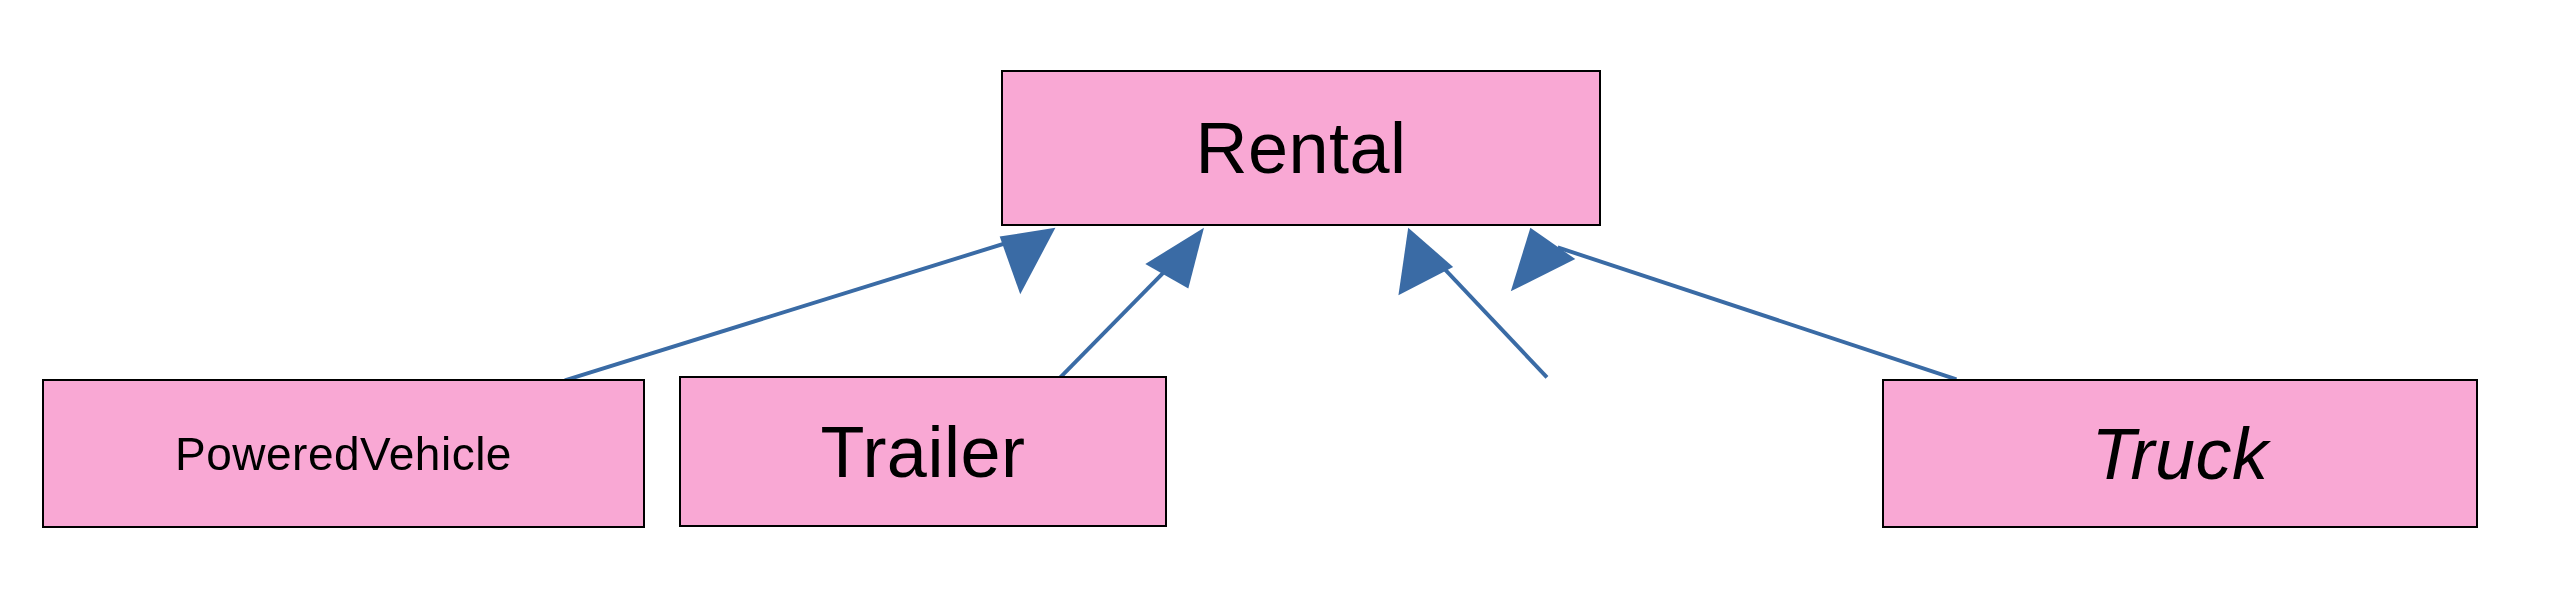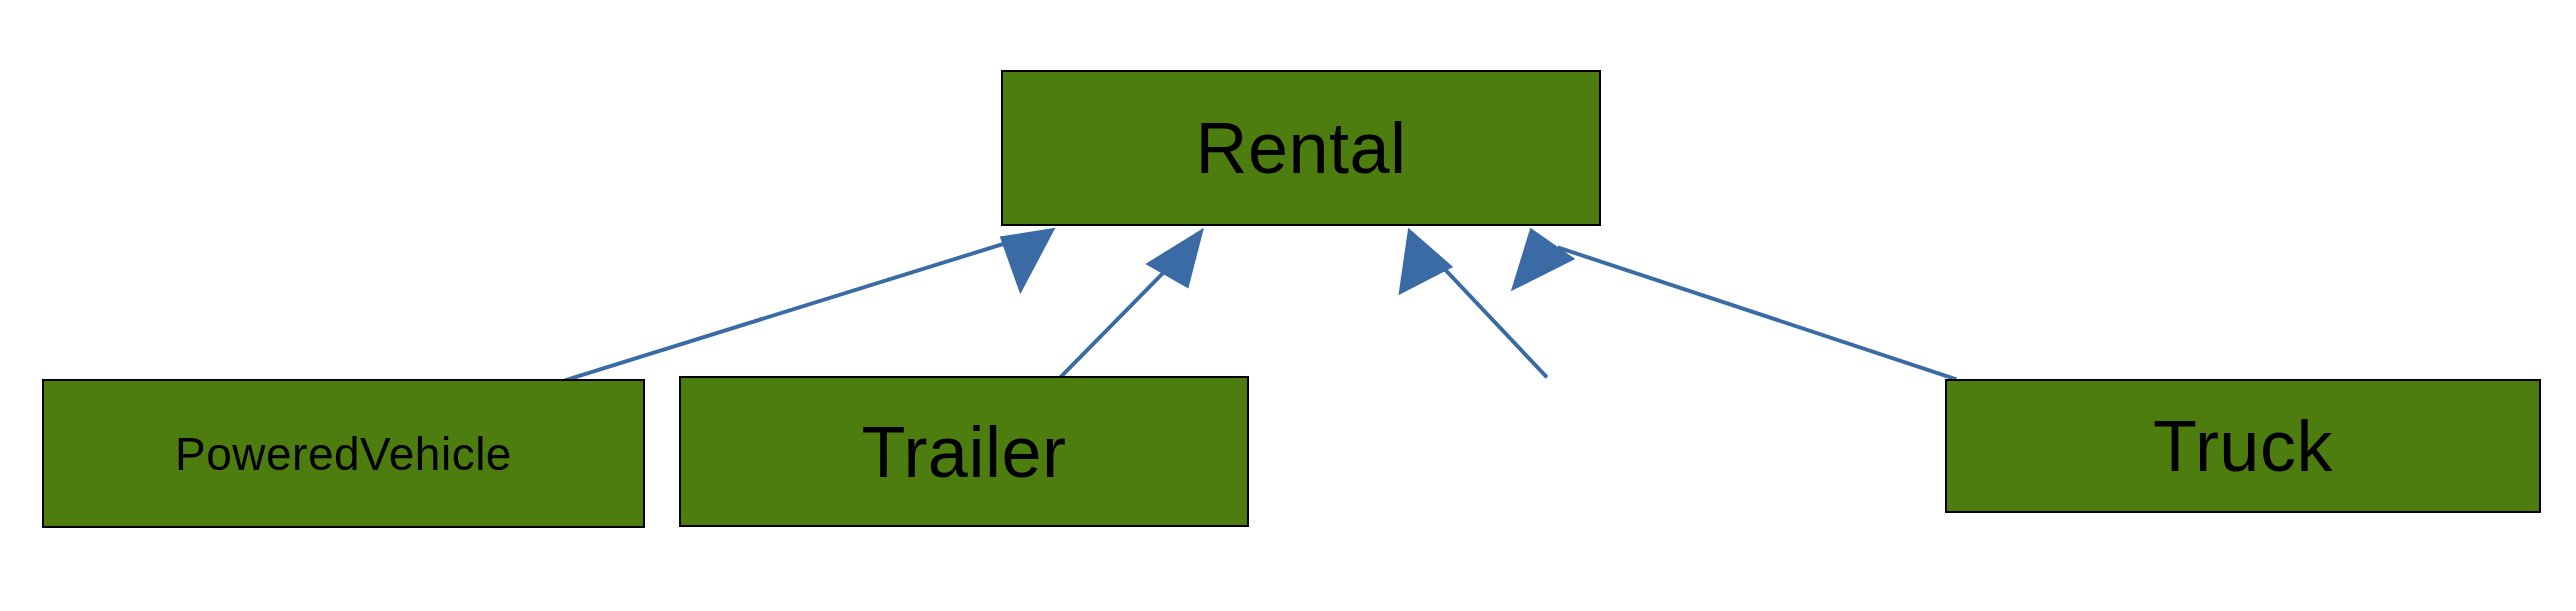--- a/index.html
+++ b/index.html
@@ -22,21 +22,21 @@
     position: absolute;
     left: 0;
     top: 0;
     width: 2576px;
     height: 612px;
     pointer-events: none;
   }
   .class-box {
     position: absolute;
     box-sizing: border-box;
-    background: #4d7c0f;
+    background: #f9a8d4;
     border: 2.9px solid #000000;
     display: flex;
     align-items: center;
     justify-content: center;
     overflow: hidden;
   }
   .class-box-label {
     color: #000000;
     font-family: "Liberation Sans", sans-serif;
     font-weight: 400;
@@ -77,23 +77,23 @@
   </svg>
 
   <div class="class-box size-large" style="left:1001px; top:70px; width:600px; height:156px;">
     <span class="class-box-label">Rental</span>
   </div>
 
   <div class="class-box size-small" style="left:42px; top:379px; width:603px; height:149px;">
     <span class="class-box-label">PoweredVehicle</span>
   </div>
 
-  <div class="class-box size-large" style="left:679px; top:376px; width:570px; height:151px;">
+  <div class="class-box size-large" style="left:679px; top:376px; width:488px; height:151px;">
     <span class="class-box-label">Trailer</span>
   </div>
 
 
-  <div class="class-box size-large" style="left:1945px; top:379px; width:596px; height:134px;">
+  <div class="class-box size-large" style="left:1882px; top:379px; width:596px; height:149px;font-style:italic;">
     <span class="class-box-label">Truck</span>
   </div>
 
 </div>
 
 
 </body></html>

